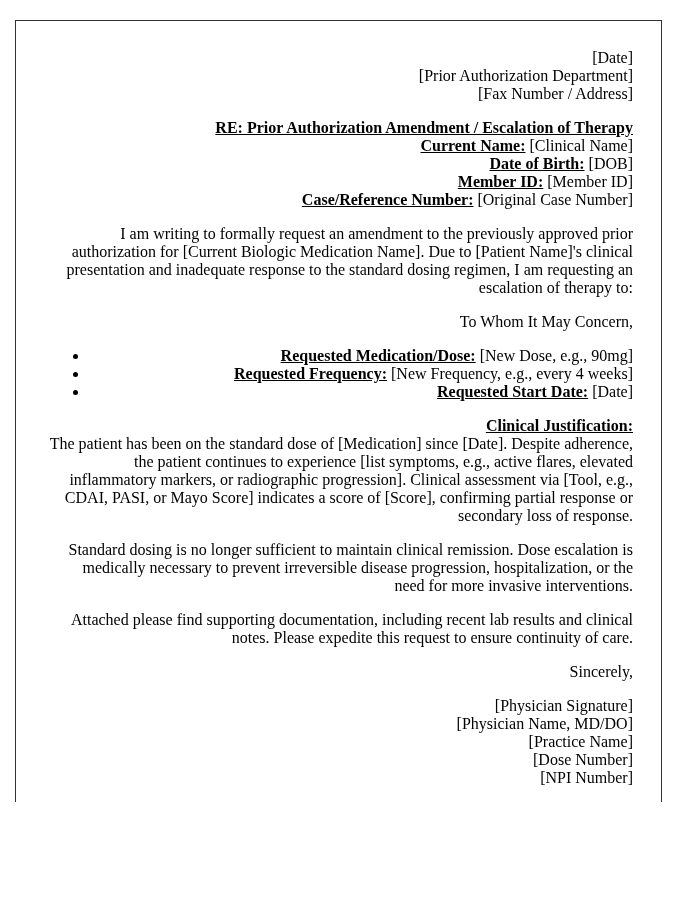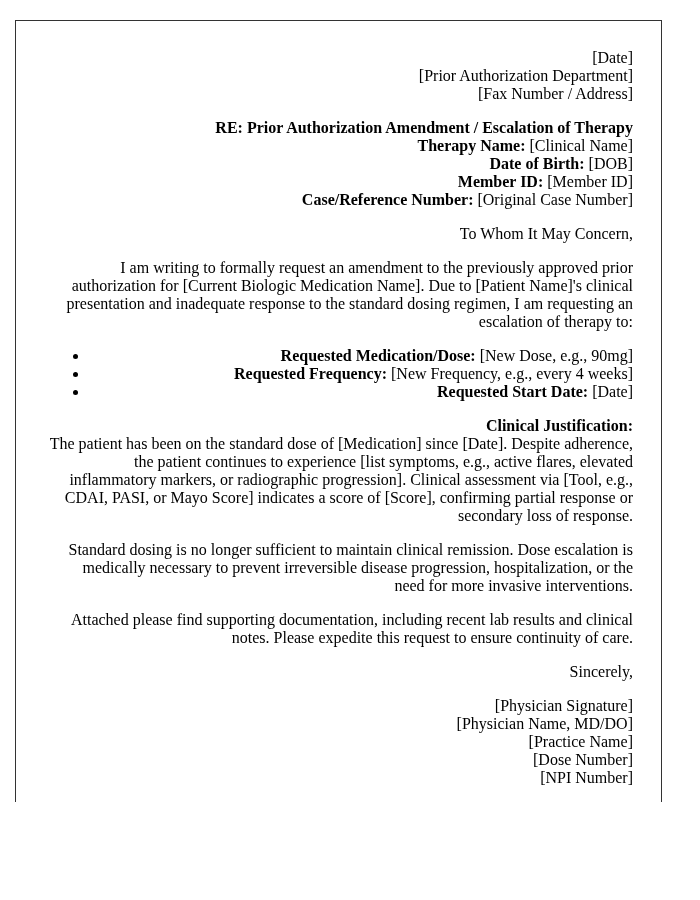--- a/index.html
+++ b/index.html
@@ -17,47 +17,47 @@
       min-height: 900px;
       border: 1px solid #333333;
       padding: 28px 28px 0 33px;
       font-family: "Liberation Serif", "DejaVu Serif", serif;
       font-size: 16px;
       line-height: 18px;
       color: #000000;
     }
     .letter p { margin: 0 0 16px 0; }
     .letter .line { display: block; }
-    .letter b { font-weight: bold; }
+    .letter b { font-weight: bold; text-decoration: underline; }
     .letter ul { margin: 0 0 16px 0; padding-left: 40px; }
     .letter ul li { margin: 0; }
   </style>
 </head>
 <body>
 
 <div class="viewport">
   <div class="letter">
 
     <p>
       <span class="line">[Date]</span>
       <span class="line">[Prior Authorization Department]</span>
       <span class="line">[Fax Number / Address]</span>
     </p>
 
     <p>
       <b class="line">RE: Prior Authorization Amendment / Escalation of Therapy</b>
-      <span class="line"><b>Therapy Name:</b><span> [Clinical Name]</span></span>
+      <span class="line"><b>Current Name:</b><span> [Clinical Name]</span></span>
       <span class="line"><b>Date of Birth:</b><span> [DOB]</span></span>
       <span class="line"><b>Member ID:</b><span> [Member ID]</span></span>
       <span class="line"><b>Case/Reference Number:</b><span> [Original Case Number]</span></span>
     </p>
 
+    <p>I am writing to formally request an amendment to the previously approved prior authorization for [Current Biologic Medication Name]. Due to [Patient Name]'s clinical presentation and inadequate response to the standard dosing regimen, I am requesting an escalation of therapy to:</p>
+
     <p>To Whom It May Concern,</p>
-
-    <p>I am writing to formally request an amendment to the previously approved prior authorization for [Current Biologic Medication Name]. Due to [Patient Name]'s clinical presentation and inadequate response to the standard dosing regimen, I am requesting an escalation of therapy to:</p>
 
     <ul>
       <li><b>Requested Medication/Dose:</b><span> [New Dose, e.g., 90mg]</span></li>
       <li><b>Requested Frequency:</b><span> [New Frequency, e.g., every 4 weeks]</span></li>
       <li><b>Requested Start Date:</b><span> [Date]</span></li>
     </ul>
 
     <p>
       <b class="line">Clinical Justification:</b>
       <span>The patient has been on the standard dose of [Medication] since [Date]. Despite adherence, the patient continues to experience [list symptoms, e.g., active flares, elevated inflammatory markers, or radiographic progression]. Clinical assessment via [Tool, e.g., CDAI, PASI, or Mayo Score] indicates a score of [Score], confirming partial response or secondary loss of response.</span>

